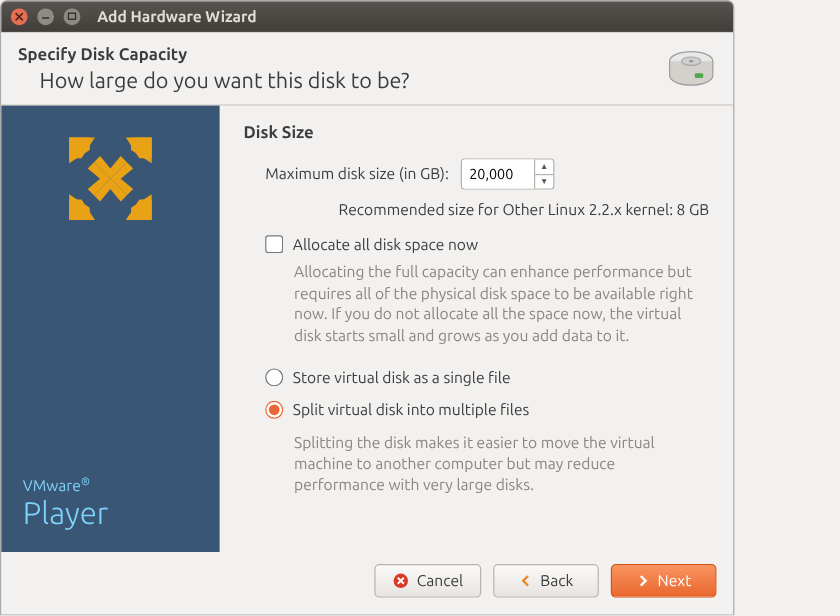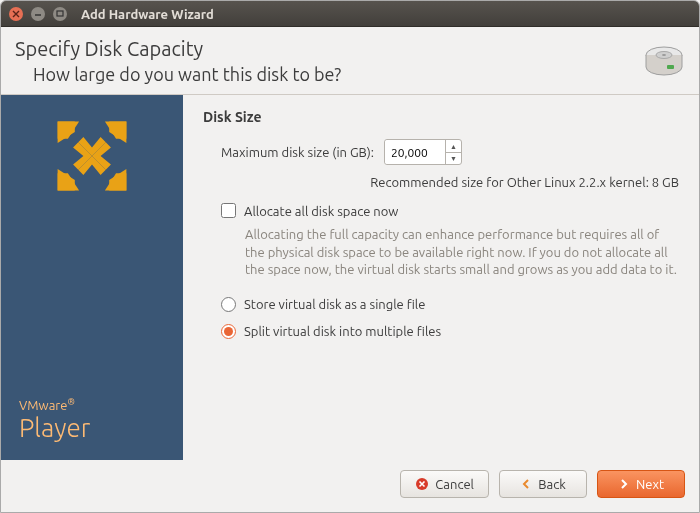--- a/index.html
+++ b/index.html
@@ -4,21 +4,21 @@
 <style>
   * { box-sizing: border-box; }
   body {
     margin: 0;
     font-family: Ubuntu, "Segoe UI", sans-serif;
     font-size: 13px;
     background: #f2f1f0;
     color: #3c3c3c;
   }
   .window {
-    width: 700px;
+    width: 612px;
     height: 513px;
     background: #f2f1f0;
     border: 1px solid #aaa;
     border-radius: 6px 6px 0 0;
     display: flex;
     flex-direction: column;
     overflow: hidden;
   }
   .titlebar {
     height: 26px;
@@ -43,37 +43,37 @@
   }
   .header {
     padding: 10px 14px 10px 14px;
     display: flex;
     align-items: center;
     gap: 12px;
     border-bottom: 1px solid #cfcac4;
     background: #f2f1f0;
   }
   .header-text { flex: 1; }
-  .header-title { font-weight: normal; font-size: 20px; margin-bottom: 4px; }
+  .header-title { font-weight: bold; font-size: 14px; margin-bottom: 4px; }
   .header-sub { font-size: 18px; margin-left: 18px; }
   .disk-icon {
     width: 42px; height: 36px; position: relative;
   }
   .body {
     flex: 1; display: flex; min-height: 0;
   }
   .side-banner {
     width: 182px;
     background: #3a5675;
     position: relative;
     display: flex;
     flex-direction: column;
     justify-content: flex-end;
     padding: 18px;
-    color: #fdba74;
+    color: #7dd3fc;
   }
   .banner-logo {
     position: absolute; top: 18px; left: 50%; transform: translateX(-50%);
   }
   .vm-brand { font-size: 13px; line-height: 1.15; }
   .vm-brand .reg { font-size: 9px; vertical-align: super; }
   .vm-player { font-size: 26px; font-weight: 300; }
   .content {
     flex: 1;
     padding: 14px 20px 10px 20px;
@@ -221,20 +221,21 @@
       <div class="desc">Allocating the full capacity can enhance performance but requires all of the physical disk space to be available right now. If you do not allocate all the space now, the virtual disk starts small and grows as you add data to it.</div>
 
       <div class="radio-row">
         <input type="radio" name="storage" style="">
         <span>Store virtual disk as a single file</span>
       </div>
       <div class="radio-row">
         <input type="radio" name="storage" checked="" style="">
         <span>Split virtual disk into multiple files</span>
       </div>
+      <div class="desc" style="margin-bottom:0">Splitting the disk makes it easier to move the virtual machine to another computer but may reduce performance with very large disks.</div>
     </div>
   </div>
 
   <div class="footer">
     <div class="btn">
       <span>
         <svg width="14" height="14" viewBox="0 0 14 14">
             <circle cx="7" cy="7" r="6" fill="#d83b2a"></circle>
             <path d="M4.5 4.5 L9.5 9.5 M9.5 4.5 L4.5 9.5" stroke="#fff" stroke-width="1.6"></path>
           </svg>

